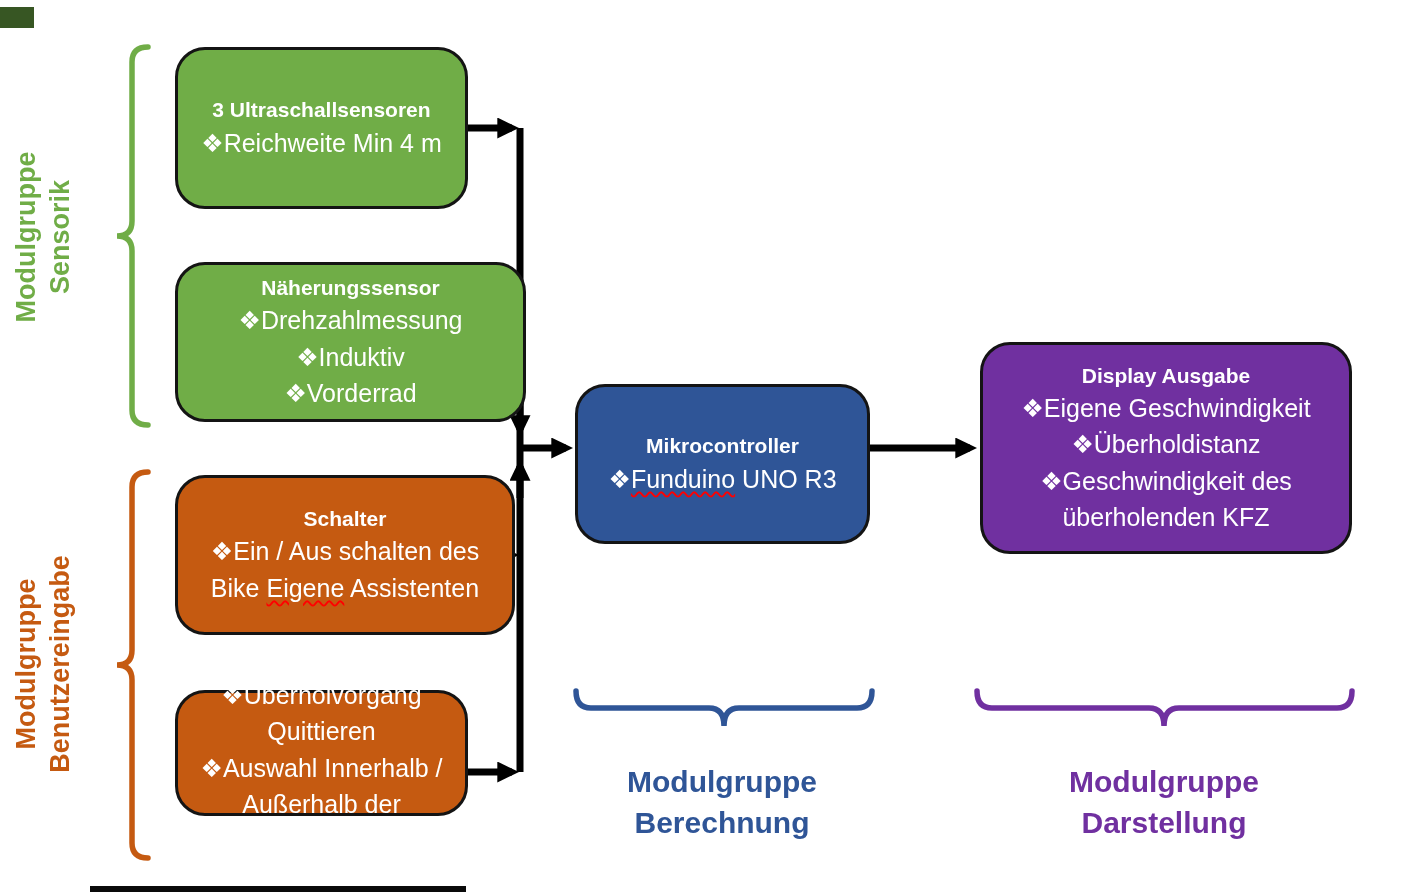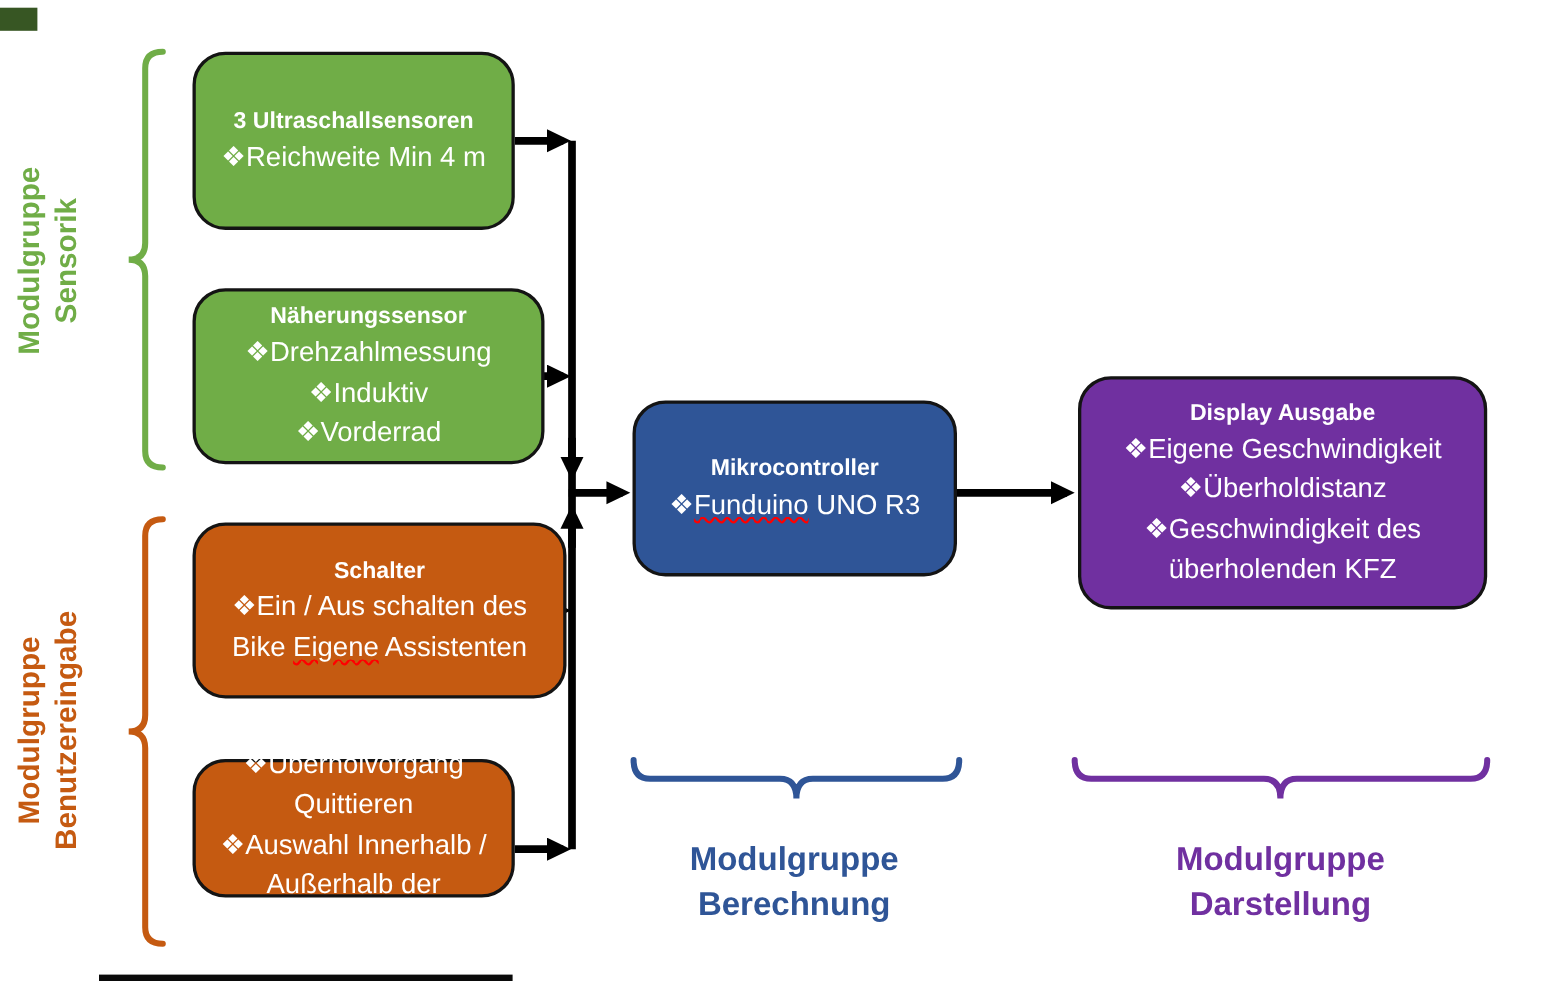--- a/index.html
+++ b/index.html
@@ -110,42 +110,42 @@
   <div class="hlabel hlabel--blue" style="left:552px; top:762px; width:340px;">Modulgruppe
 Berechnung</div>
   <div class="hlabel hlabel--purple" style="left:978px; top:762px; width:372px;">Modulgruppe
 Darstellung</div>
 
   <div class="box box--green" style="left:175px; top:47px; width:293px; height:162px;">
     <div class="box__title">3 Ultraschallsensoren</div>
     <div class="box__line">❖Reichweite Min 4 m</div>
   </div>
 
-  <div class="box box--green" style="left:175px; top:262px; width:320px; height:160px;">
+  <div class="box box--green" style="left:175px; top:262px; width:351px; height:160px;">
     <div class="box__title">Näherungssensor</div>
     <div class="box__line">❖Drehzahlmessung</div>
     <div class="box__line">❖Induktiv</div>
     <div class="box__line">❖Vorderrad</div>
   </div>
 
   <div class="box box--orange" style="left:175px; top:475px; width:340px; height:160px;">
     <div class="box__title">Schalter</div>
     <div class="box__line">❖Ein / Aus schalten des</div>
     <div class="box__line"><span>Bike </span><span class="misspelled">Eigene</span><span> Assistenten</span></div>
   </div>
 
   <div class="box box--orange" style="left:175px; top:690px; width:293px; height:126px;">
     <div class="box__title">Taster</div>
     <div class="box__line">❖Überholvorgang</div>
     <div class="box__line">Quittieren</div>
     <div class="box__line">❖Auswahl Innerhalb /</div>
     <div class="box__line">Außerhalb der Ortschaft</div>
   </div>
 
-  <div class="box box--blue" style="left:575px; top:364px; width:295px; height:160px;">
+  <div class="box box--blue" style="left:575px; top:384px; width:295px; height:160px;">
     <div class="box__title">Mikrocontroller</div>
     <div class="box__line"><span>❖</span><span class="misspelled">Funduino</span><span> UNO R3</span></div>
   </div>
 
   <div class="box box--purple" style="left:980px; top:342px; width:372px; height:212px;text-align:center;">
     <div class="box__title">Display Ausgabe</div>
     <div class="box__line">❖Eigene Geschwindigkeit</div>
     <div class="box__line">❖Überholdistanz</div>
     <div class="box__line">❖Geschwindigkeit des</div>
     <div class="box__line">überholenden KFZ</div>

